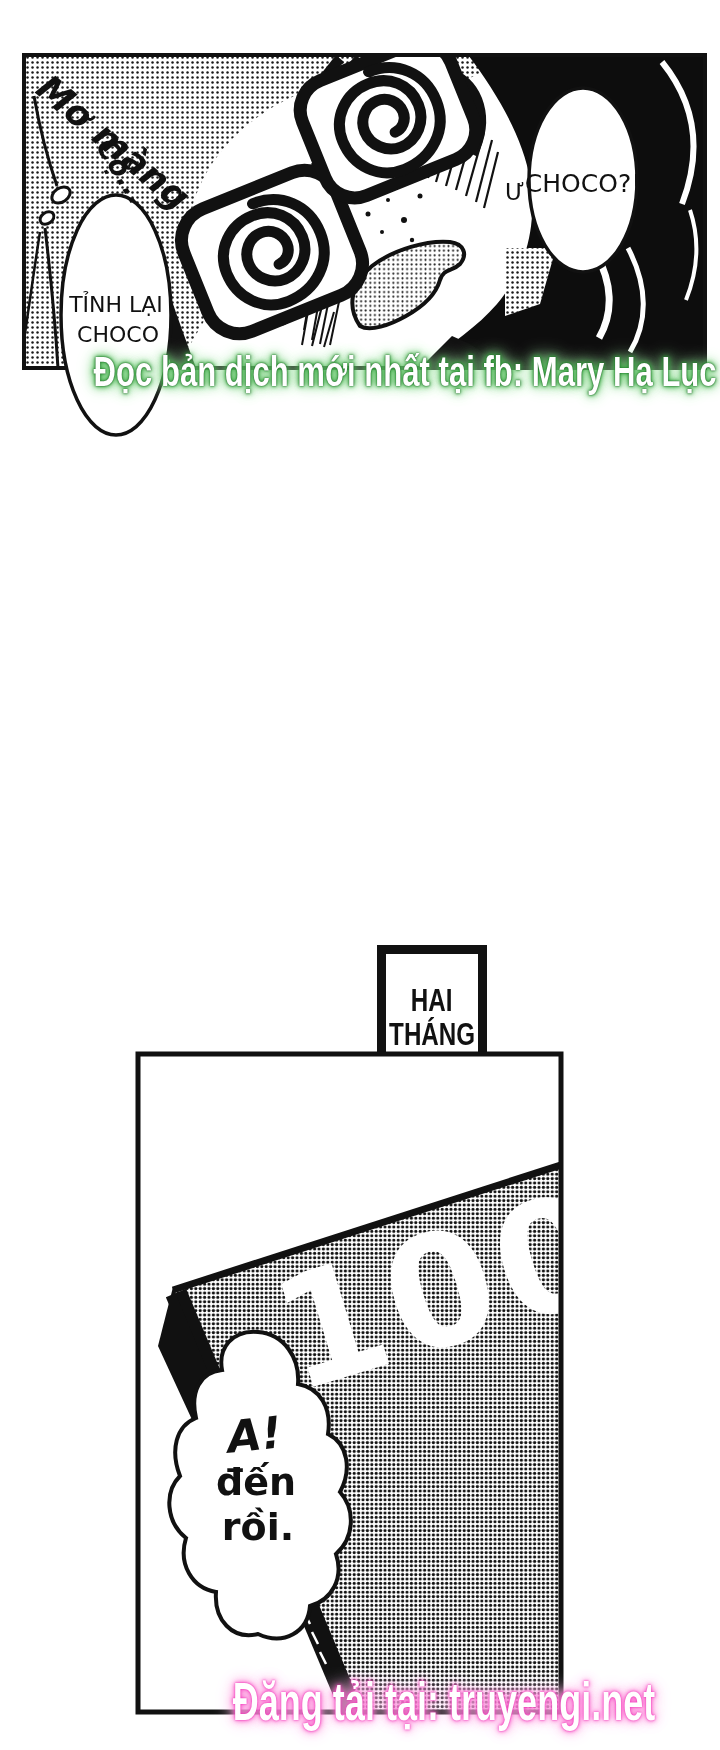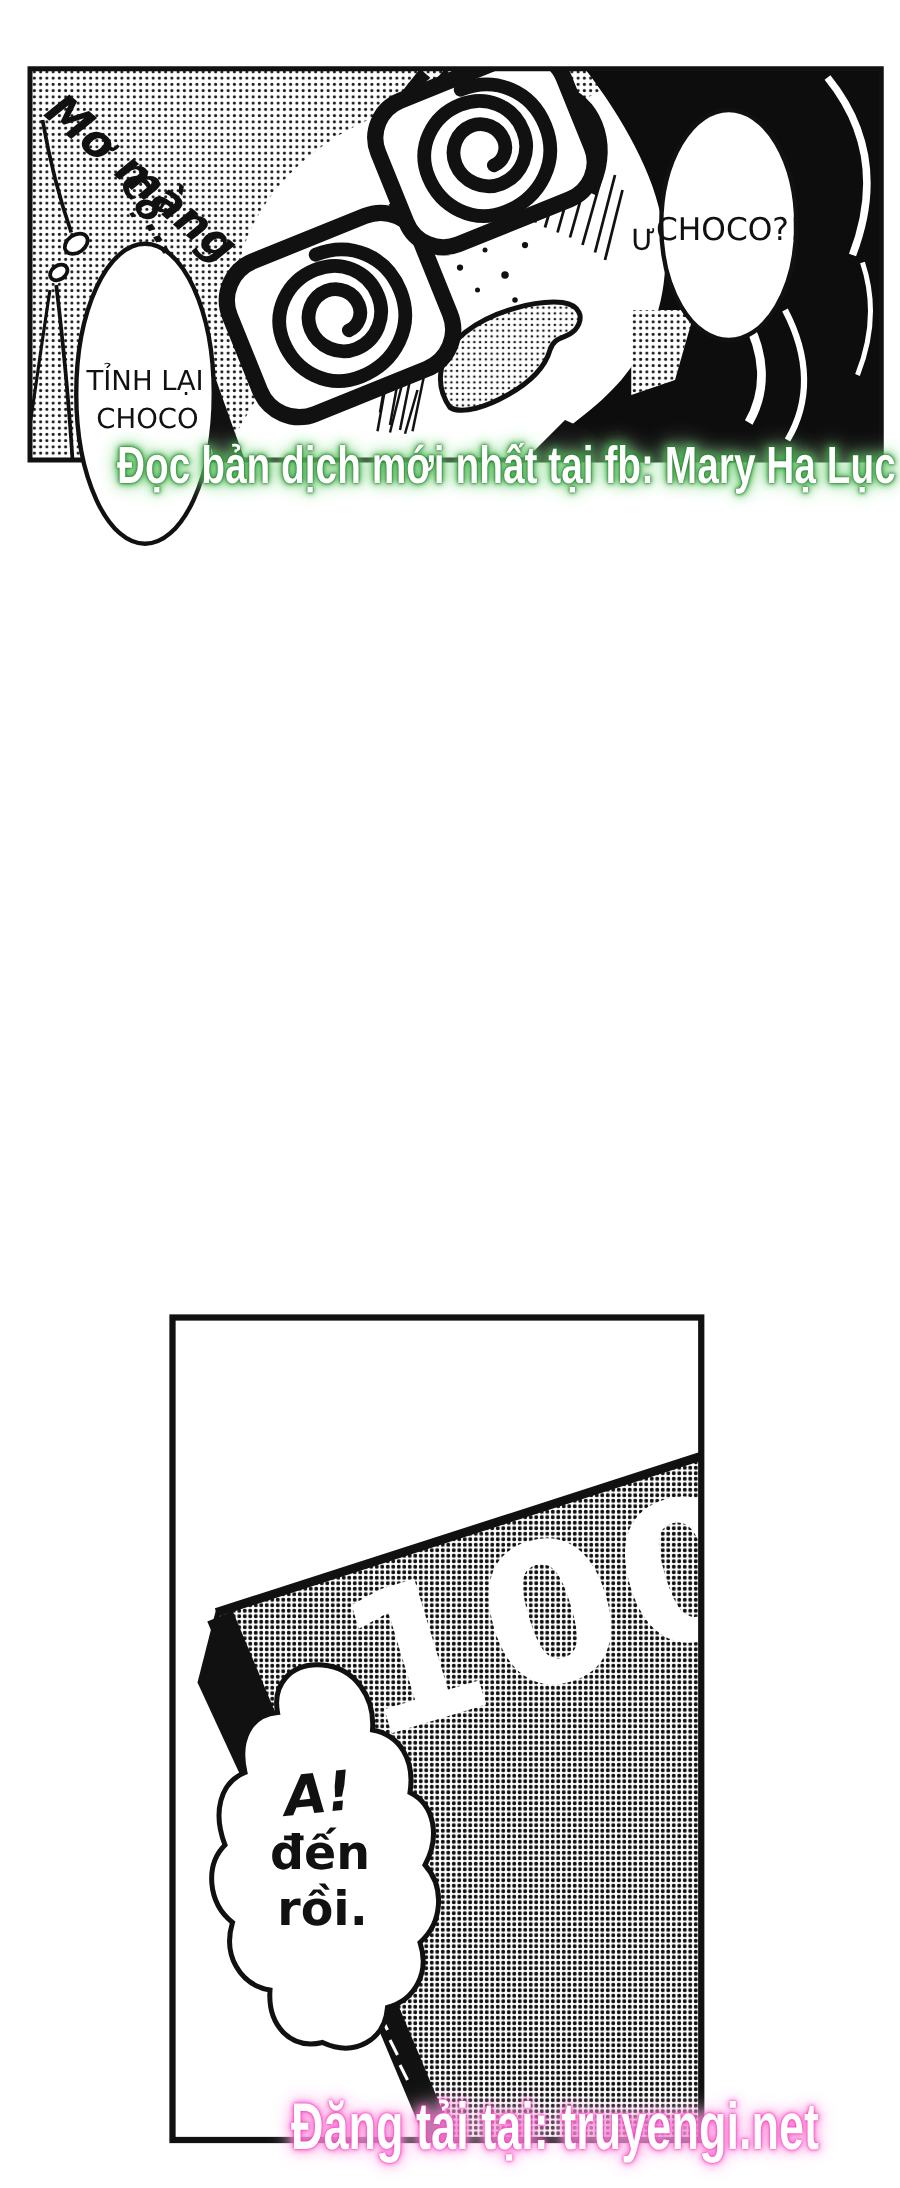--- a/index.html
+++ b/index.html
@@ -151,20 +151,25 @@
     <ellipse cx="116" cy="315" rx="55" ry="120" fill="#fff" stroke="#111" stroke-width="3.5"></ellipse>
     <text x="116" y="312" font-size="22" text-anchor="middle" fill="#111">TỈNH LẠI</text>
     <text x="118" y="342" font-size="22" text-anchor="middle" fill="#111">CHOCO</text>
 
     <text transform="translate(34 92) rotate(40)" font-size="36" font-style="italic" font-weight="bold" fill="#111">Mơ màng</text>
     <text transform="translate(95 146) rotate(58)" font-size="28" font-style="italic" font-weight="bold" fill="#111">Cộ...</text>
   </svg>
 
   <div id="green-wm">Đọc bản dịch mới nhất tại fb: Mary Hạ Lục</div>
 
+  <div id="timeskip">
+    <span>HAI</span>
+    <span>THÁNG</span>
+    <span>SAU</span>
+  </div>
 
   <svg class="panel-svg" style="top:1040px" width="720" height="710" viewBox="0 0 720 710">
     <defs>
       <pattern id="ht3" patternUnits="userSpaceOnUse" width="4.4" height="4.4">
         <circle cx="2.2" cy="2.2" r="1.6" fill="#111"></circle>
       </pattern>
       <clipPath id="p2clip">
           <rect x="138" y="14" width="423" height="658"></rect>
         </clipPath>
     </defs>

